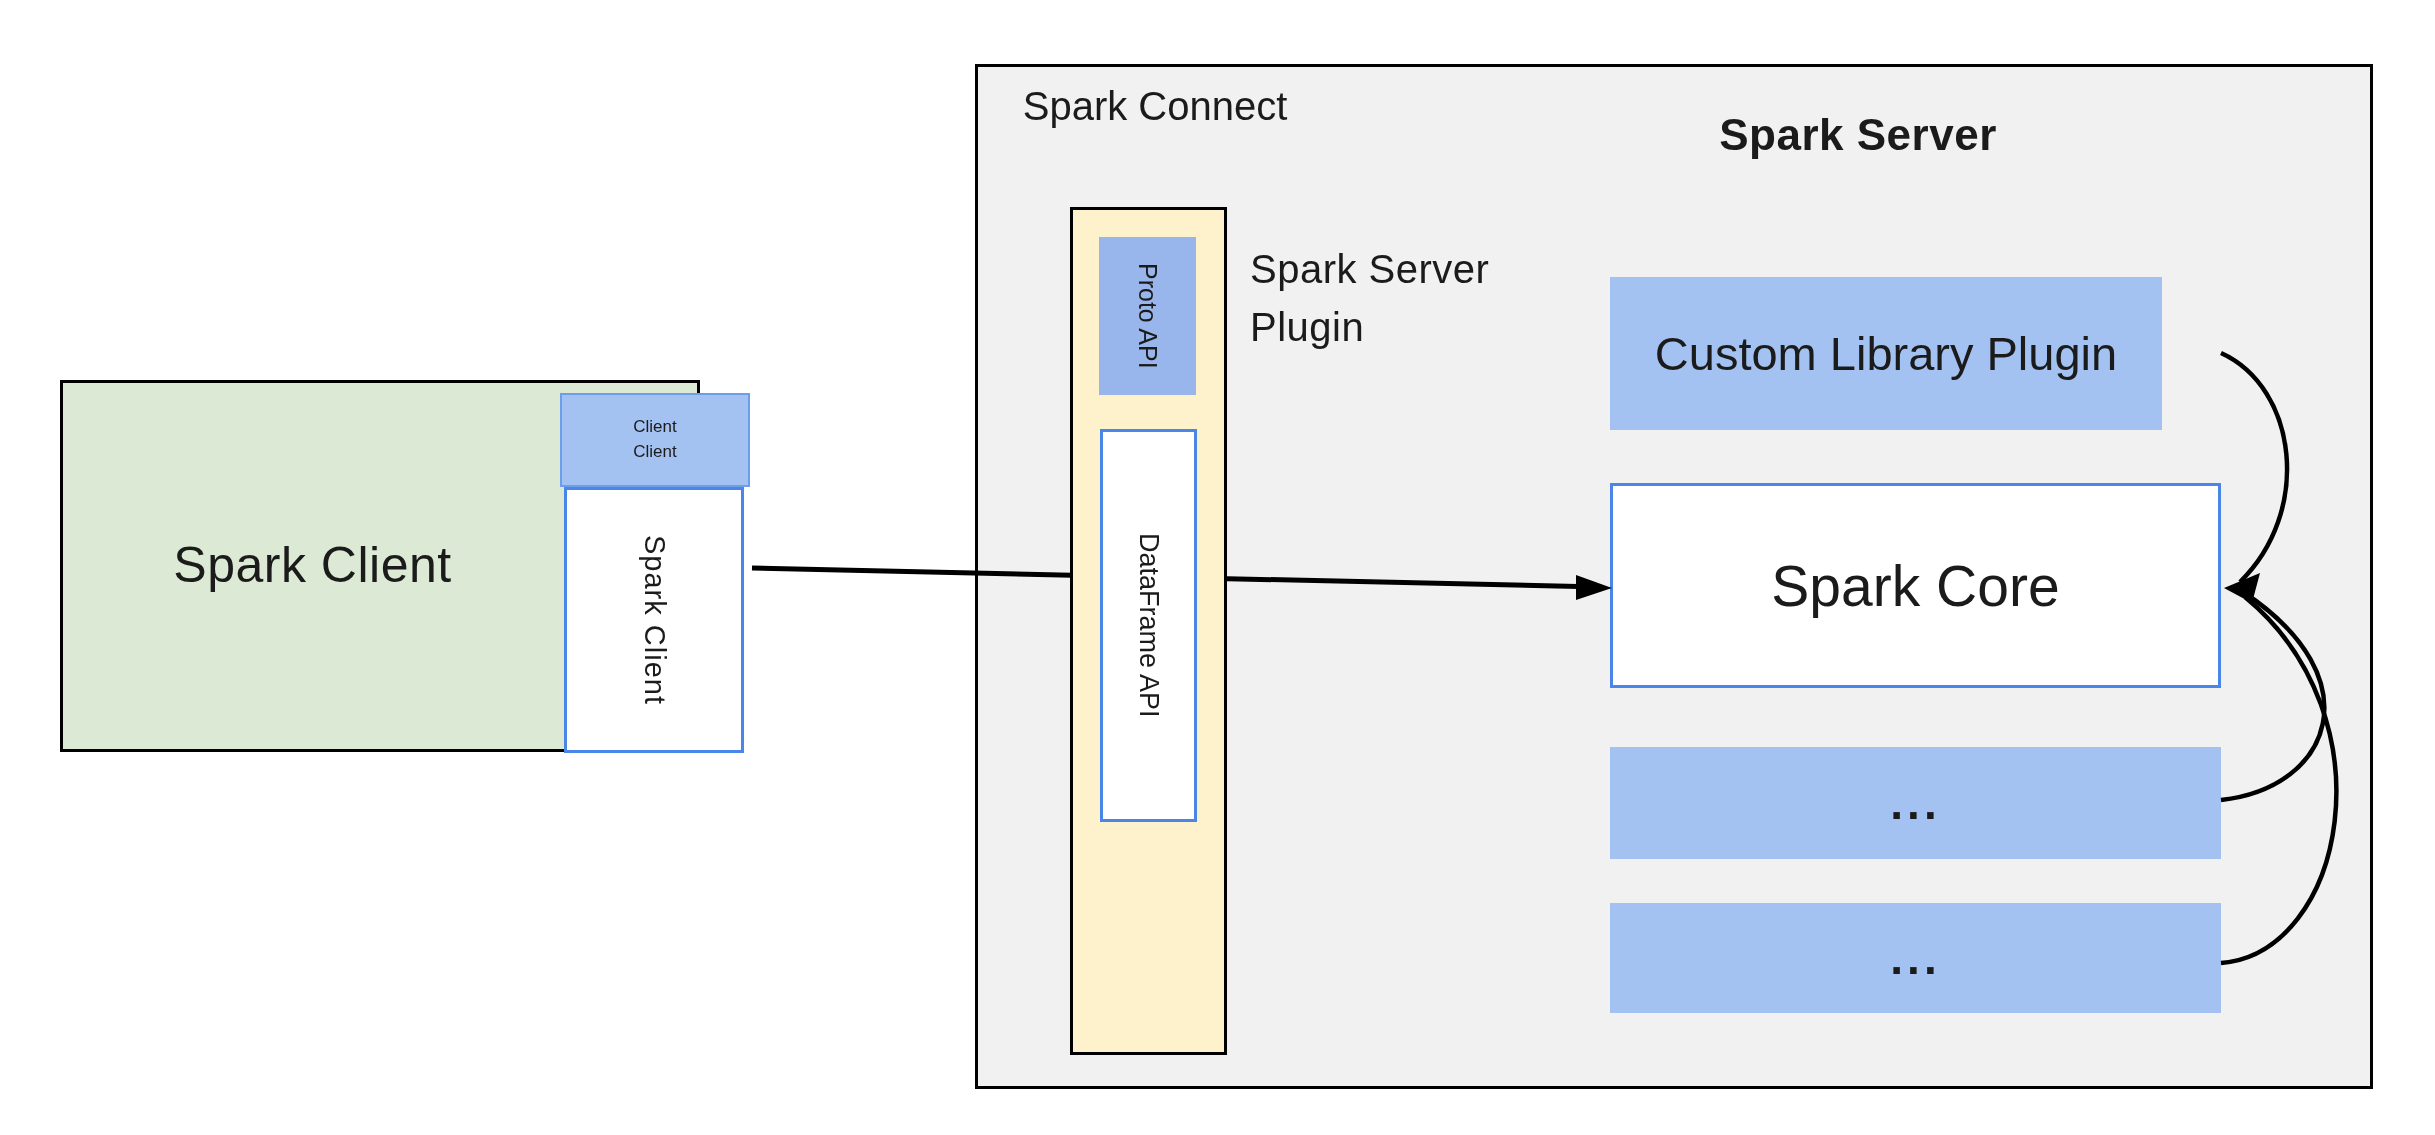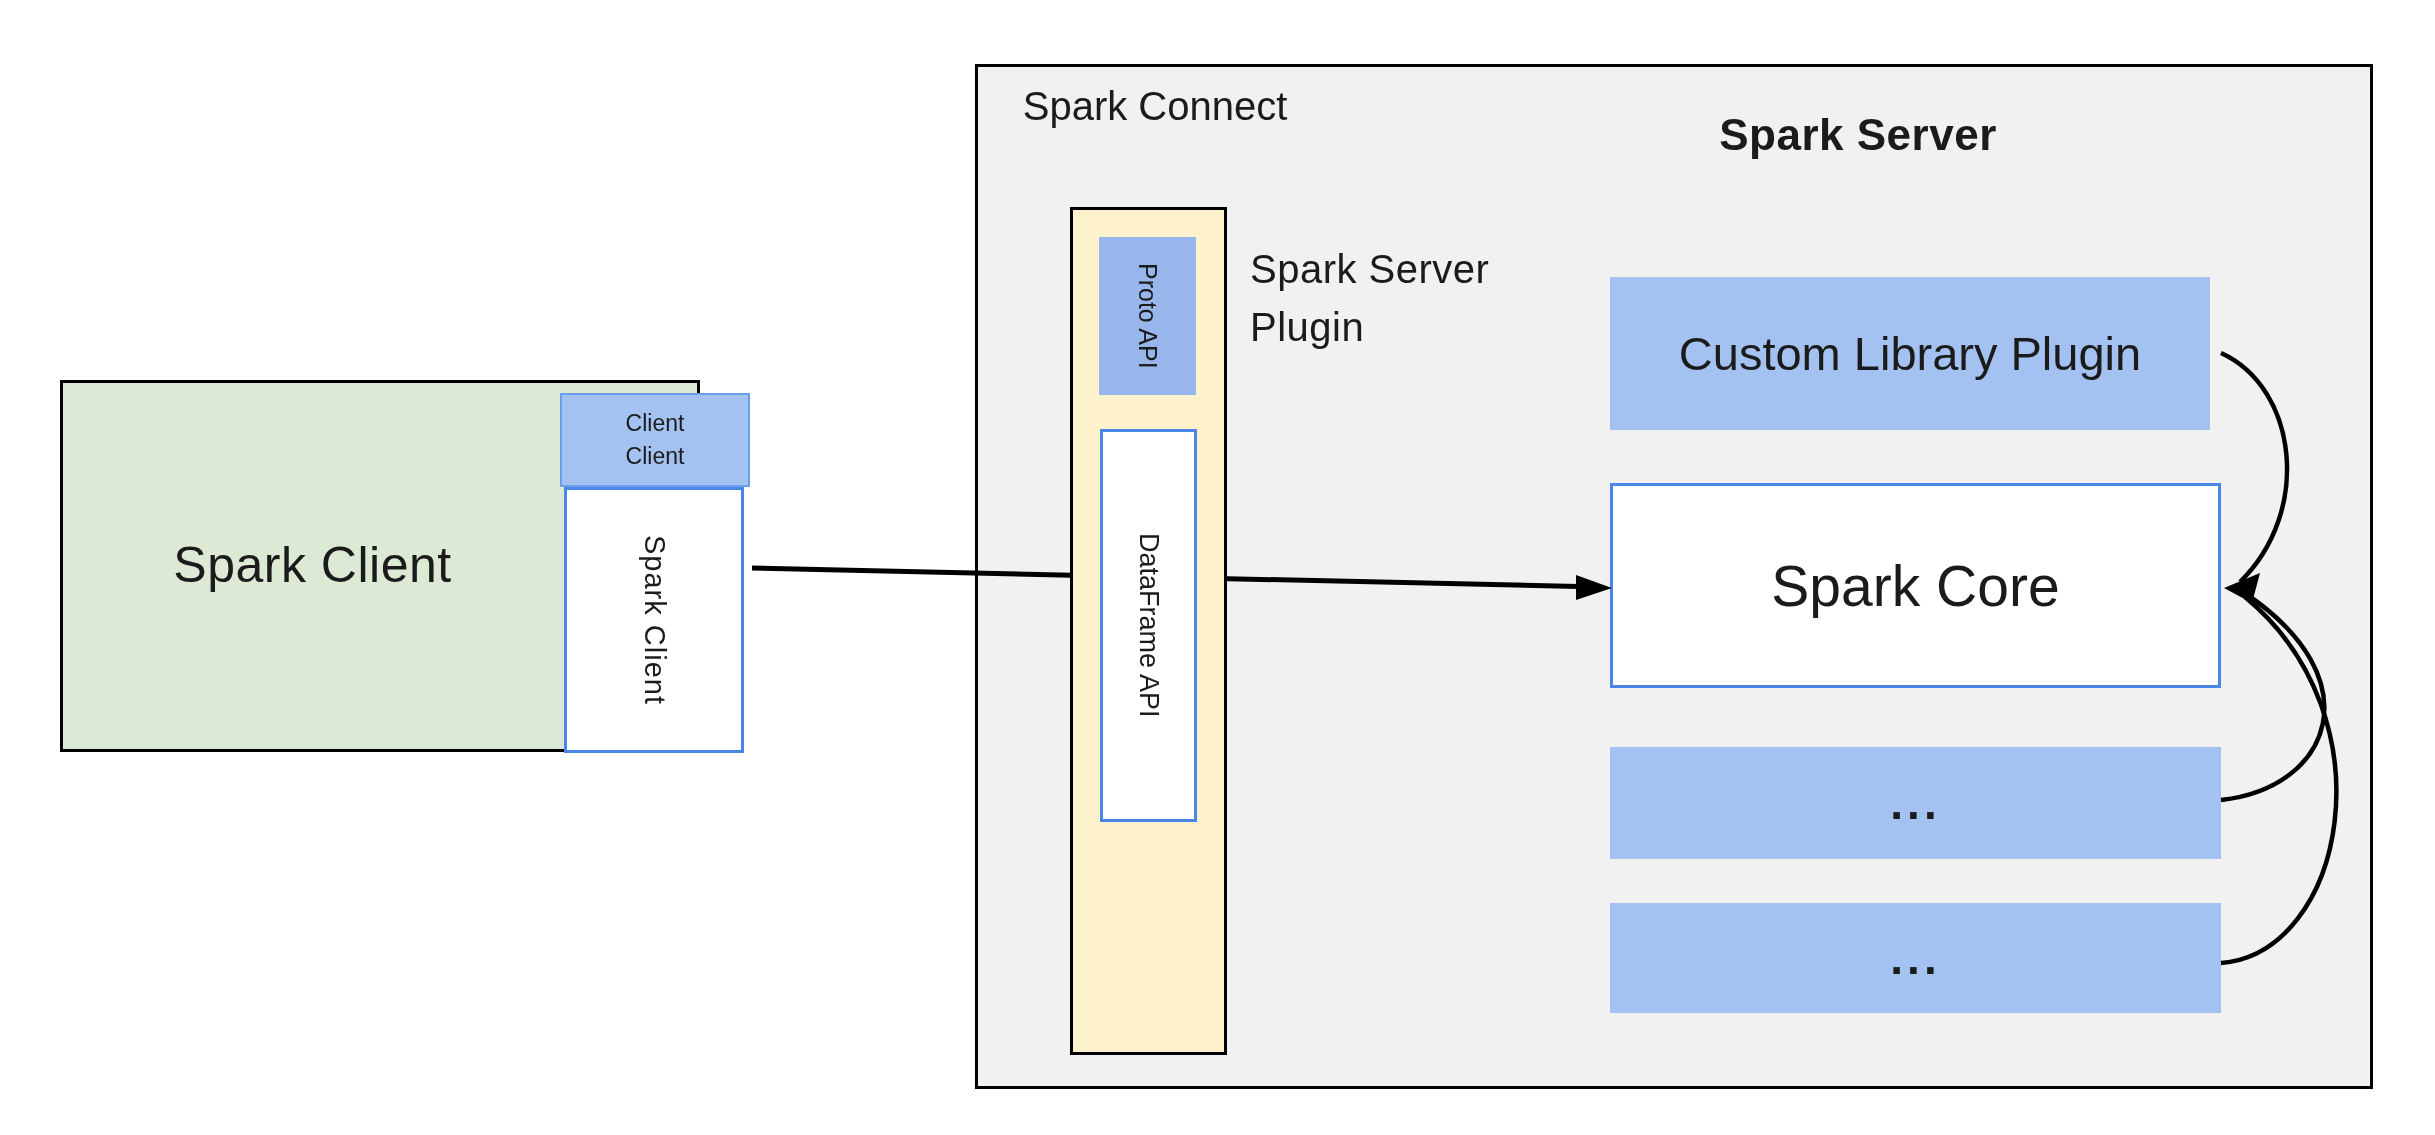--- a/index.html
+++ b/index.html
@@ -17,21 +17,21 @@
   .abs{position:absolute;}
   .flexc{display:flex;align-items:center;justify-content:center;text-align:center;}
 
   
   .green-box{left:60px;top:380px;width:640px;height:372px;
     background:var(--green-fill);border:3px solid var(--ink);z-index:2;}
   .app-label{left:60px;top:380px;width:505px;height:372px;z-index:3;
     font-size:50px;line-height:1.55;letter-spacing:.5px;}
   .package-box{left:560px;top:393px;width:190px;height:94px;
     background:var(--blue-fill);border:2px solid var(--package-border);z-index:4;
-    font-size:23px;line-height:1.45;}
+    font-size:17px;line-height:1.45;}
   .sdk-box{left:564px;top:487px;width:180px;height:266px;
     background:#ffffff;border:3px solid var(--blue-border);z-index:4;}
   .vtext{writing-mode:vertical-rl;text-orientation:mixed;white-space:nowrap;}
   .sdk-box .vtext{font-size:29px;letter-spacing:1px;}
 
   
   .panel{left:975px;top:64px;width:1398px;height:1025px;
     background:var(--panel-fill);border:3px solid var(--ink);z-index:0;}
   .connect-title{left:965px;top:76px;width:380px;z-index:3;
     font-size:40px;line-height:1.5;text-align:center;}
@@ -42,21 +42,21 @@
   .connect-bar{left:1070px;top:207px;width:157px;height:848px;
     background:var(--yellow-fill);border:3px solid var(--ink);z-index:10;}
   .proto-box{left:1099px;top:237px;width:97px;height:158px;
     background:var(--blue-fill-deep);z-index:11;font-size:25px;}
   .dataframe-box{left:1100px;top:429px;width:97px;height:393px;
     background:#ffffff;border:3px solid var(--blue-border);z-index:11;font-size:27px;}
   .library-label{left:1250px;top:240px;width:420px;z-index:3;
     font-size:40px;line-height:1.45;letter-spacing:.5px;}
 
   
-  .plugin-box{left:1610px;top:277px;width:600px;height:153px;
+  .plugin-box{left:1610px;top:277px;width:552px;height:153px;
     background:var(--blue-fill);z-index:4;font-size:47px;}
   .core-box{left:1610px;top:483px;width:611px;height:205px;
     background:#ffffff;border:3px solid var(--blue-border);z-index:4;font-size:57px;}
   .more-box1{left:1610px;top:747px;width:611px;height:112px;
     background:var(--blue-fill);z-index:4;font-size:46px;font-weight:bold;letter-spacing:4px;}
   .more-box2{left:1610px;top:903px;width:611px;height:110px;
     background:var(--blue-fill);z-index:4;font-size:46px;font-weight:bold;letter-spacing:4px;}
 
   
   #connectors{left:0;top:0;width:2435px;height:1135px;z-index:5;pointer-events:none;}

